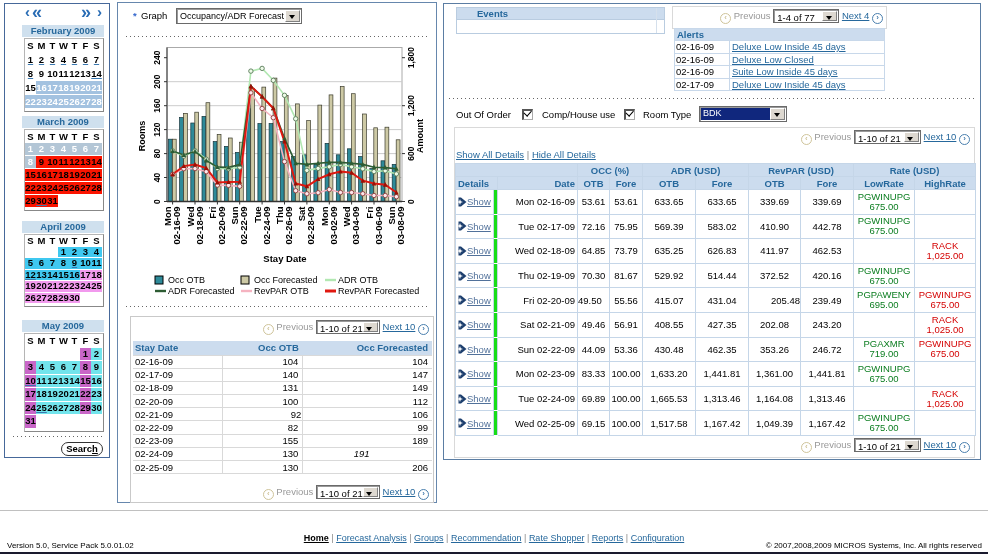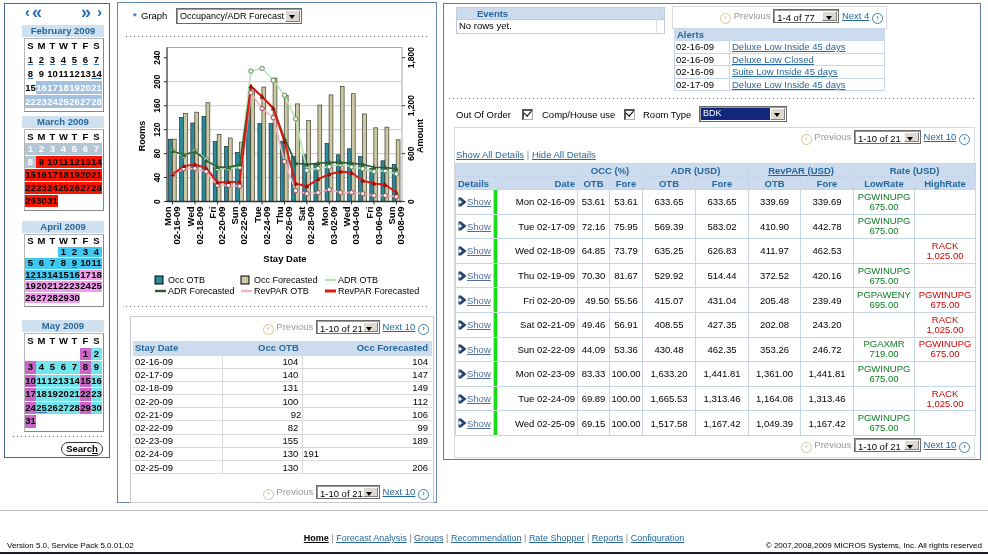--- a/index.html
+++ b/index.html
@@ -453,39 +453,38 @@
             <td style="border:1px solid #d9d9d9;border-right:none;text-align:right;padding-right:4px;">99</td>
           </tr>
           <tr style="height:13.2px;">
             <td style="border:1px solid #d9d9d9;border-left:none;padding-left:2px;">02-23-09</td>
             <td style="border:1px solid #d9d9d9;text-align:right;padding-right:4px;">155</td>
             <td style="border:1px solid #d9d9d9;border-right:none;text-align:right;padding-right:4px;">189</td>
           </tr>
           <tr style="height:13.2px;">
             <td style="border:1px solid #d9d9d9;border-left:none;padding-left:2px;">02-24-09</td>
             <td style="border:1px solid #d9d9d9;text-align:right;padding-right:4px;">130</td>
-            <td style="border:1px solid #d9d9d9;border-right:none;text-align:left;padding-right:12px;">191</td>
+            <td style="border:1px solid #d9d9d9;border-right:none;text-align:center;padding-right:12px;font-style:italic;">191</td>
           </tr>
           <tr style="height:13.2px;">
             <td style="border:1px solid #d9d9d9;border-left:none;padding-left:2px;">02-25-09</td>
             <td style="border:1px solid #d9d9d9;text-align:right;padding-right:4px;">130</td>
             <td style="border:1px solid #d9d9d9;border-right:none;text-align:right;padding-right:4px;">206</td>
           </tr>
         </tbody>
       </table>
 <div class="abs" style="left:0;top:168px;right:4px;text-align:right;"><span class="pgico pgprev">‹</span> <span class="gray">Previous</span> <span style="display:inline-block;position:relative;width:64px;height:14px;vertical-align:middle;"><span class="selbox" style="left:0;top:0;right:0;bottom:0;">
             <span class="txt">1-10 of 21</span>
             <span class="selbtn"></span>
           </span></span> <a href="#">Next 10</a> <span class="pgico pgnext">›</span></div>
 </div>
 </div>
 <div class="abs" style="left:443px;top:3px;width:536px;height:455px;border:1px solid #5b7da3;background:#fff;">
 <div class="abs" style="left:12px;top:3px;width:207px;height:25px;border:1px solid #b9cce0;">
       <div class="hdrblue" style="height:11px;line-height:11px;padding-left:20px;border-bottom:1px solid #b9cce0;">Events</div>
-      <div style="padding-left:2px;line-height:12px;">No rows yet.</div>
       <div class="abs" style="right:7px;top:0;bottom:0;width:1px;background:#d5e0ec;"></div>
     </div>
 <div class="abs" style="left:228px;top:2px;width:213px;height:21px;border:1px solid #d9d9d9;">
       <div class="abs" style="left:0;top:2px;right:3px;text-align:right;"><span class="pgico pgprev">‹</span> <span class="gray">Previous</span> <span style="display:inline-block;position:relative;width:66px;height:14px;vertical-align:middle;"><span class="selbox" style="left:0;top:0;right:0;bottom:0;">
             <span class="txt">1-4 of 77</span>
             <span class="selbtn"></span>
           </span></span> <a href="#">Next 4</a> <span class="pgico pgnext">›</span></div>
     </div>
 <table class="abs" style="left:230px;top:24px;border-collapse:collapse;width:211px;font-size:9.5px;line-height:11px;">
       <tbody>
@@ -539,21 +538,21 @@
           <col style="width:52px;">
           <col style="width:53px;">
           <col style="width:61px;">
           <col style="width:61px;">
         </colgroup>
         <tbody>
           <tr class="hdrblue" style="height:13px;">
             <td colspan="3" style="border:1px solid #c5d6e8;"></td>
             <td colspan="2" style="border:1px solid #c5d6e8;text-align:center;">OCC (%)</td>
             <td colspan="2" style="border:1px solid #c5d6e8;text-align:center;">ADR (USD)</td>
-            <td colspan="2" style="border:1px solid #c5d6e8;text-align:center;text-decoration:underline;">RevPAR (USD)</td>
+            <td colspan="2" style="border:1px solid #c5d6e8;text-align:center;">RevPAR (USD)</td>
             <td colspan="2" style="border:1px solid #c5d6e8;text-align:center;">Rate (USD)</td>
           </tr>
           <tr class="hdrblue" style="height:13px;">
             <td colspan="2" style="border:1px solid #c5d6e8;padding-left:2px;">Details</td>
             <td style="border:1px solid #c5d6e8;text-align:right;padding-right:2px;">Date</td>
             <td style="border:1px solid #c5d6e8;text-align:center;">OTB</td>
             <td style="border:1px solid #c5d6e8;text-align:center;">Fore</td>
             <td style="border:1px solid #c5d6e8;text-align:center;">OTB</td>
             <td style="border:1px solid #c5d6e8;text-align:center;">Fore</td>
             <td style="border:1px solid #c5d6e8;text-align:center;">OTB</td>
@@ -625,25 +624,25 @@
             <td style="border:1px solid #c5d6e8;text-align:center;line-height:10px;"><span style="color:#0b7d20;">PGWINUPG<br>675.00</span></td>
             <td style="border:1px solid #c5d6e8;text-align:center;line-height:10px;"></td>
           </tr>
           <tr style="height:24.6px;background:#fff;">
             <td style="border:1px solid #c5d6e8;padding-left:1px;white-space:nowrap;"><svg width="10" height="10" style="vertical-align:-1.5px;">
                 <path d="M1.5 0.5 L4 0.5 L9.5 5 L4 9.5 L1.5 9.5 Z" fill="#1d3f6e"></path>
                 <path d="M3 2 L3.8 4.2 L6 5 L3.8 5.8 L3 8 L2.2 5.8 L0 5 L2.2 4.2 Z" fill="#fff"></path>
               </svg><a href="#" style="color:#51719a;">Show</a></td>
             <td style="border-top:1px solid #fff;border-bottom:1px solid #fff;background:#18dd18;"></td>
             <td style="border:1px solid #c5d6e8;text-align:right;padding-right:2px;">Fri 02-20-09</td>
-            <td style="border:1px solid #c5d6e8;text-align:right;">49.50</td>
+            <td style="border:1px solid #c5d6e8;text-align:left;">49.50</td>
             <td style="border:1px solid #c5d6e8;text-align:center;">55.56</td>
             <td style="border:1px solid #c5d6e8;text-align:center;">415.07</td>
             <td style="border:1px solid #c5d6e8;text-align:center;">431.04</td>
-            <td style="border:1px solid #c5d6e8;text-align:center;margin-top:8px;">205.48</td>
+            <td style="border:1px solid #c5d6e8;text-align:right;margin-top:8px;">205.48</td>
             <td style="border:1px solid #c5d6e8;text-align:center;">239.49</td>
             <td style="border:1px solid #c5d6e8;text-align:center;line-height:10px;"><span style="color:#0b7d20;">PGPAWENY<br>695.00</span></td>
             <td style="border:1px solid #c5d6e8;text-align:center;line-height:10px;"><span style="color:#d40202;">PGWINUPG<br>675.00</span></td>
           </tr>
           <tr style="height:24.6px;background:#fff;">
             <td style="border:1px solid #c5d6e8;padding-left:1px;white-space:nowrap;"><svg width="10" height="10" style="vertical-align:-1.5px;">
                 <path d="M1.5 0.5 L4 0.5 L9.5 5 L4 9.5 L1.5 9.5 Z" fill="#1d3f6e"></path>
                 <path d="M3 2 L3.8 4.2 L6 5 L3.8 5.8 L3 8 L2.2 5.8 L0 5 L2.2 4.2 Z" fill="#fff"></path>
               </svg><a href="#" style="color:#51719a;">Show</a></td>
             <td style="border-top:1px solid #fff;border-bottom:1px solid #fff;background:#18dd18;"></td>

